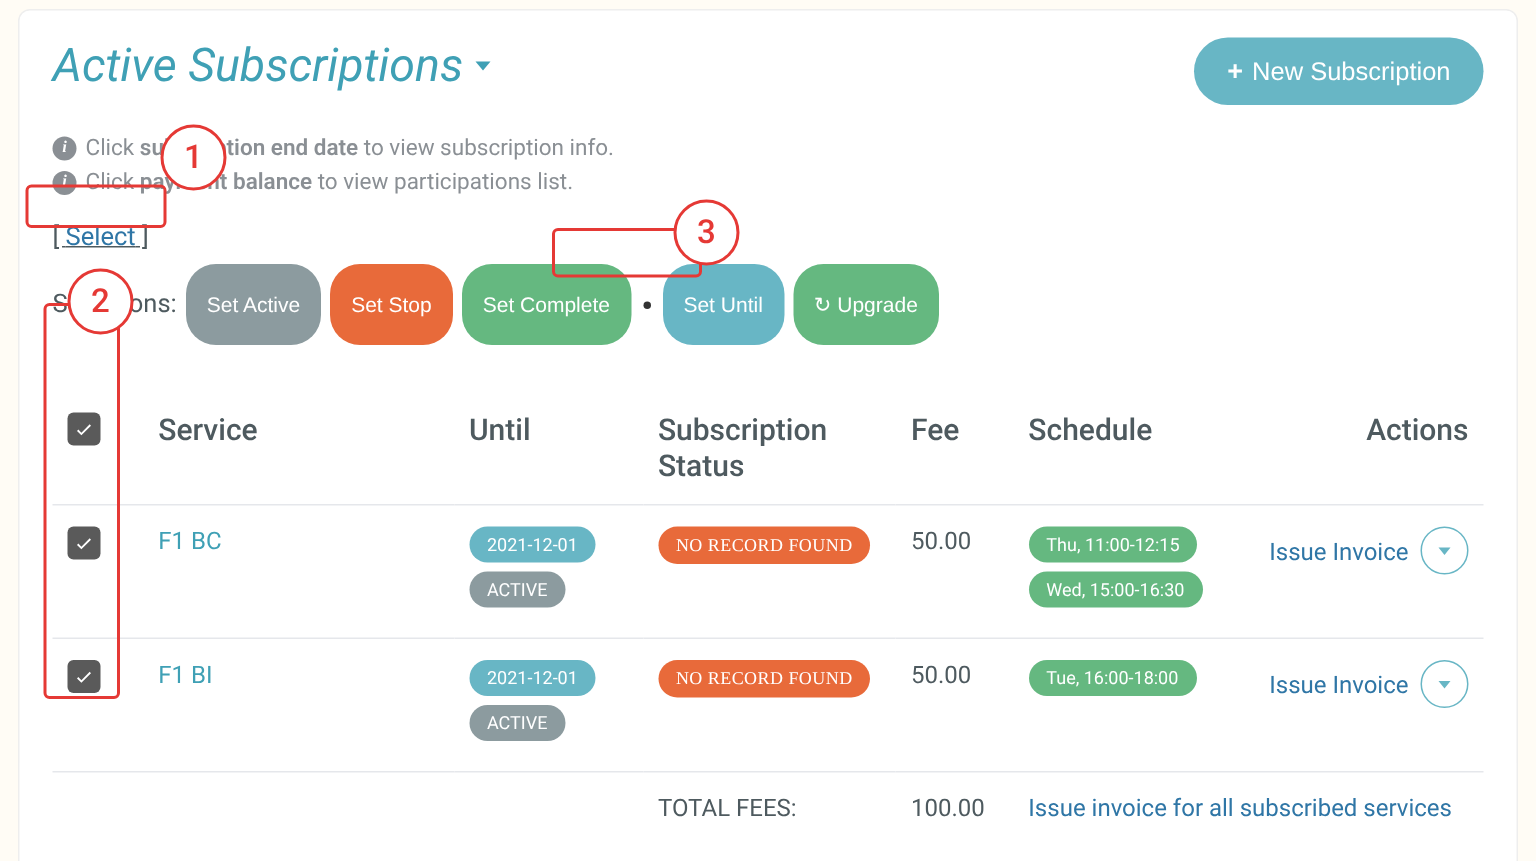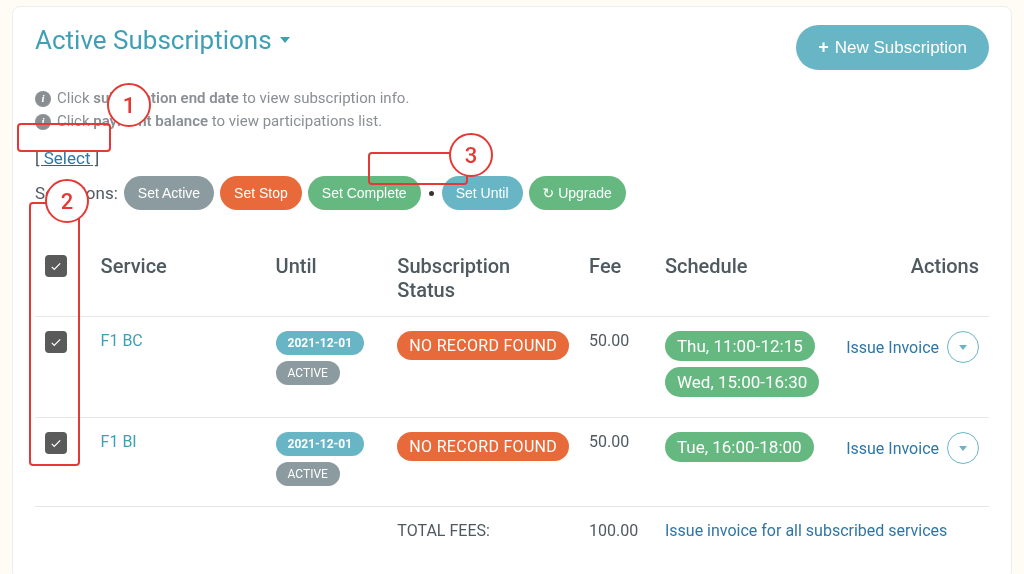--- a/index.html
+++ b/index.html
@@ -32,25 +32,26 @@
     box-sizing: border-box;
     position: relative;
   }
   .header-row {
     display: flex;
     justify-content: space-between;
     align-items: flex-start;
   }
   .title {
     color: var(--teal);
-    font-size: 26px;
+    font-size: 31px;
     font-weight: 400;
     display: flex;
     align-items: center;
     gap: 6px;
+    font-style: italic;
   }
   .caret-down {
     width: 0; height: 0;
     border-left: 5px solid transparent;
     border-right: 5px solid transparent;
     border-top: 6px solid var(--teal);
     display: inline-block;
     margin-left: 2px;
   }
   .btn-primary {
@@ -112,21 +113,21 @@
     margin-top: 8px;
     display: flex;
     align-items: center;
     gap: 6px;
     font-size: 17px;
   }
   .pill {
     border: none;
     border-radius: 20px;
     color: #FFF;
-    padding: 9px 14px;
+    padding: 19px 14px;
     font-size: 14px;
     cursor: pointer;
     white-space: nowrap;
   }
   .pill.gray { background: var(--gray-pill); }
   .pill.orange { background: var(--orange); }
   .pill.green { background: var(--green-pill); }
   .pill.teal { background: var(--teal-light); }
   .bullet {
     width: 5px; height: 5px; border-radius: 50%; background: #333; display: inline-block;
@@ -166,24 +167,24 @@
   .link-cell a { color: var(--teal); text-decoration: none; }
   .badge {
     display: inline-block;
     border-radius: 16px;
     color: #FFF;
     font-size: 12px;
     padding: 5px 12px;
     margin-bottom: 6px;
     white-space: nowrap;
   }
-  .badge.teal { background: var(--teal-light); font-weight: bold; }
+  .badge.teal { background: var(--teal-light); }
   .badge.gray { background: var(--gray-pill); }
-  .badge.orange { background: var(--orange); font-size: 16px; letter-spacing: 0.3px; }
-  .badge.green { background: var(--green-pill); font-size: 17px; }
+  .badge.orange { background: var(--orange); font-size: 12px; letter-spacing: 0.3px; font-family: Liberation Serif, serif; }
+  .badge.green { background: var(--green-pill); font-size: 12px; }
   .fee { color: var(--text); }
   .actions-cell {
     display: flex;
     justify-content: flex-end;
     align-items: center;
     gap: 8px;
   }
   .link-action {
     color: var(--link);
     text-decoration: none;

